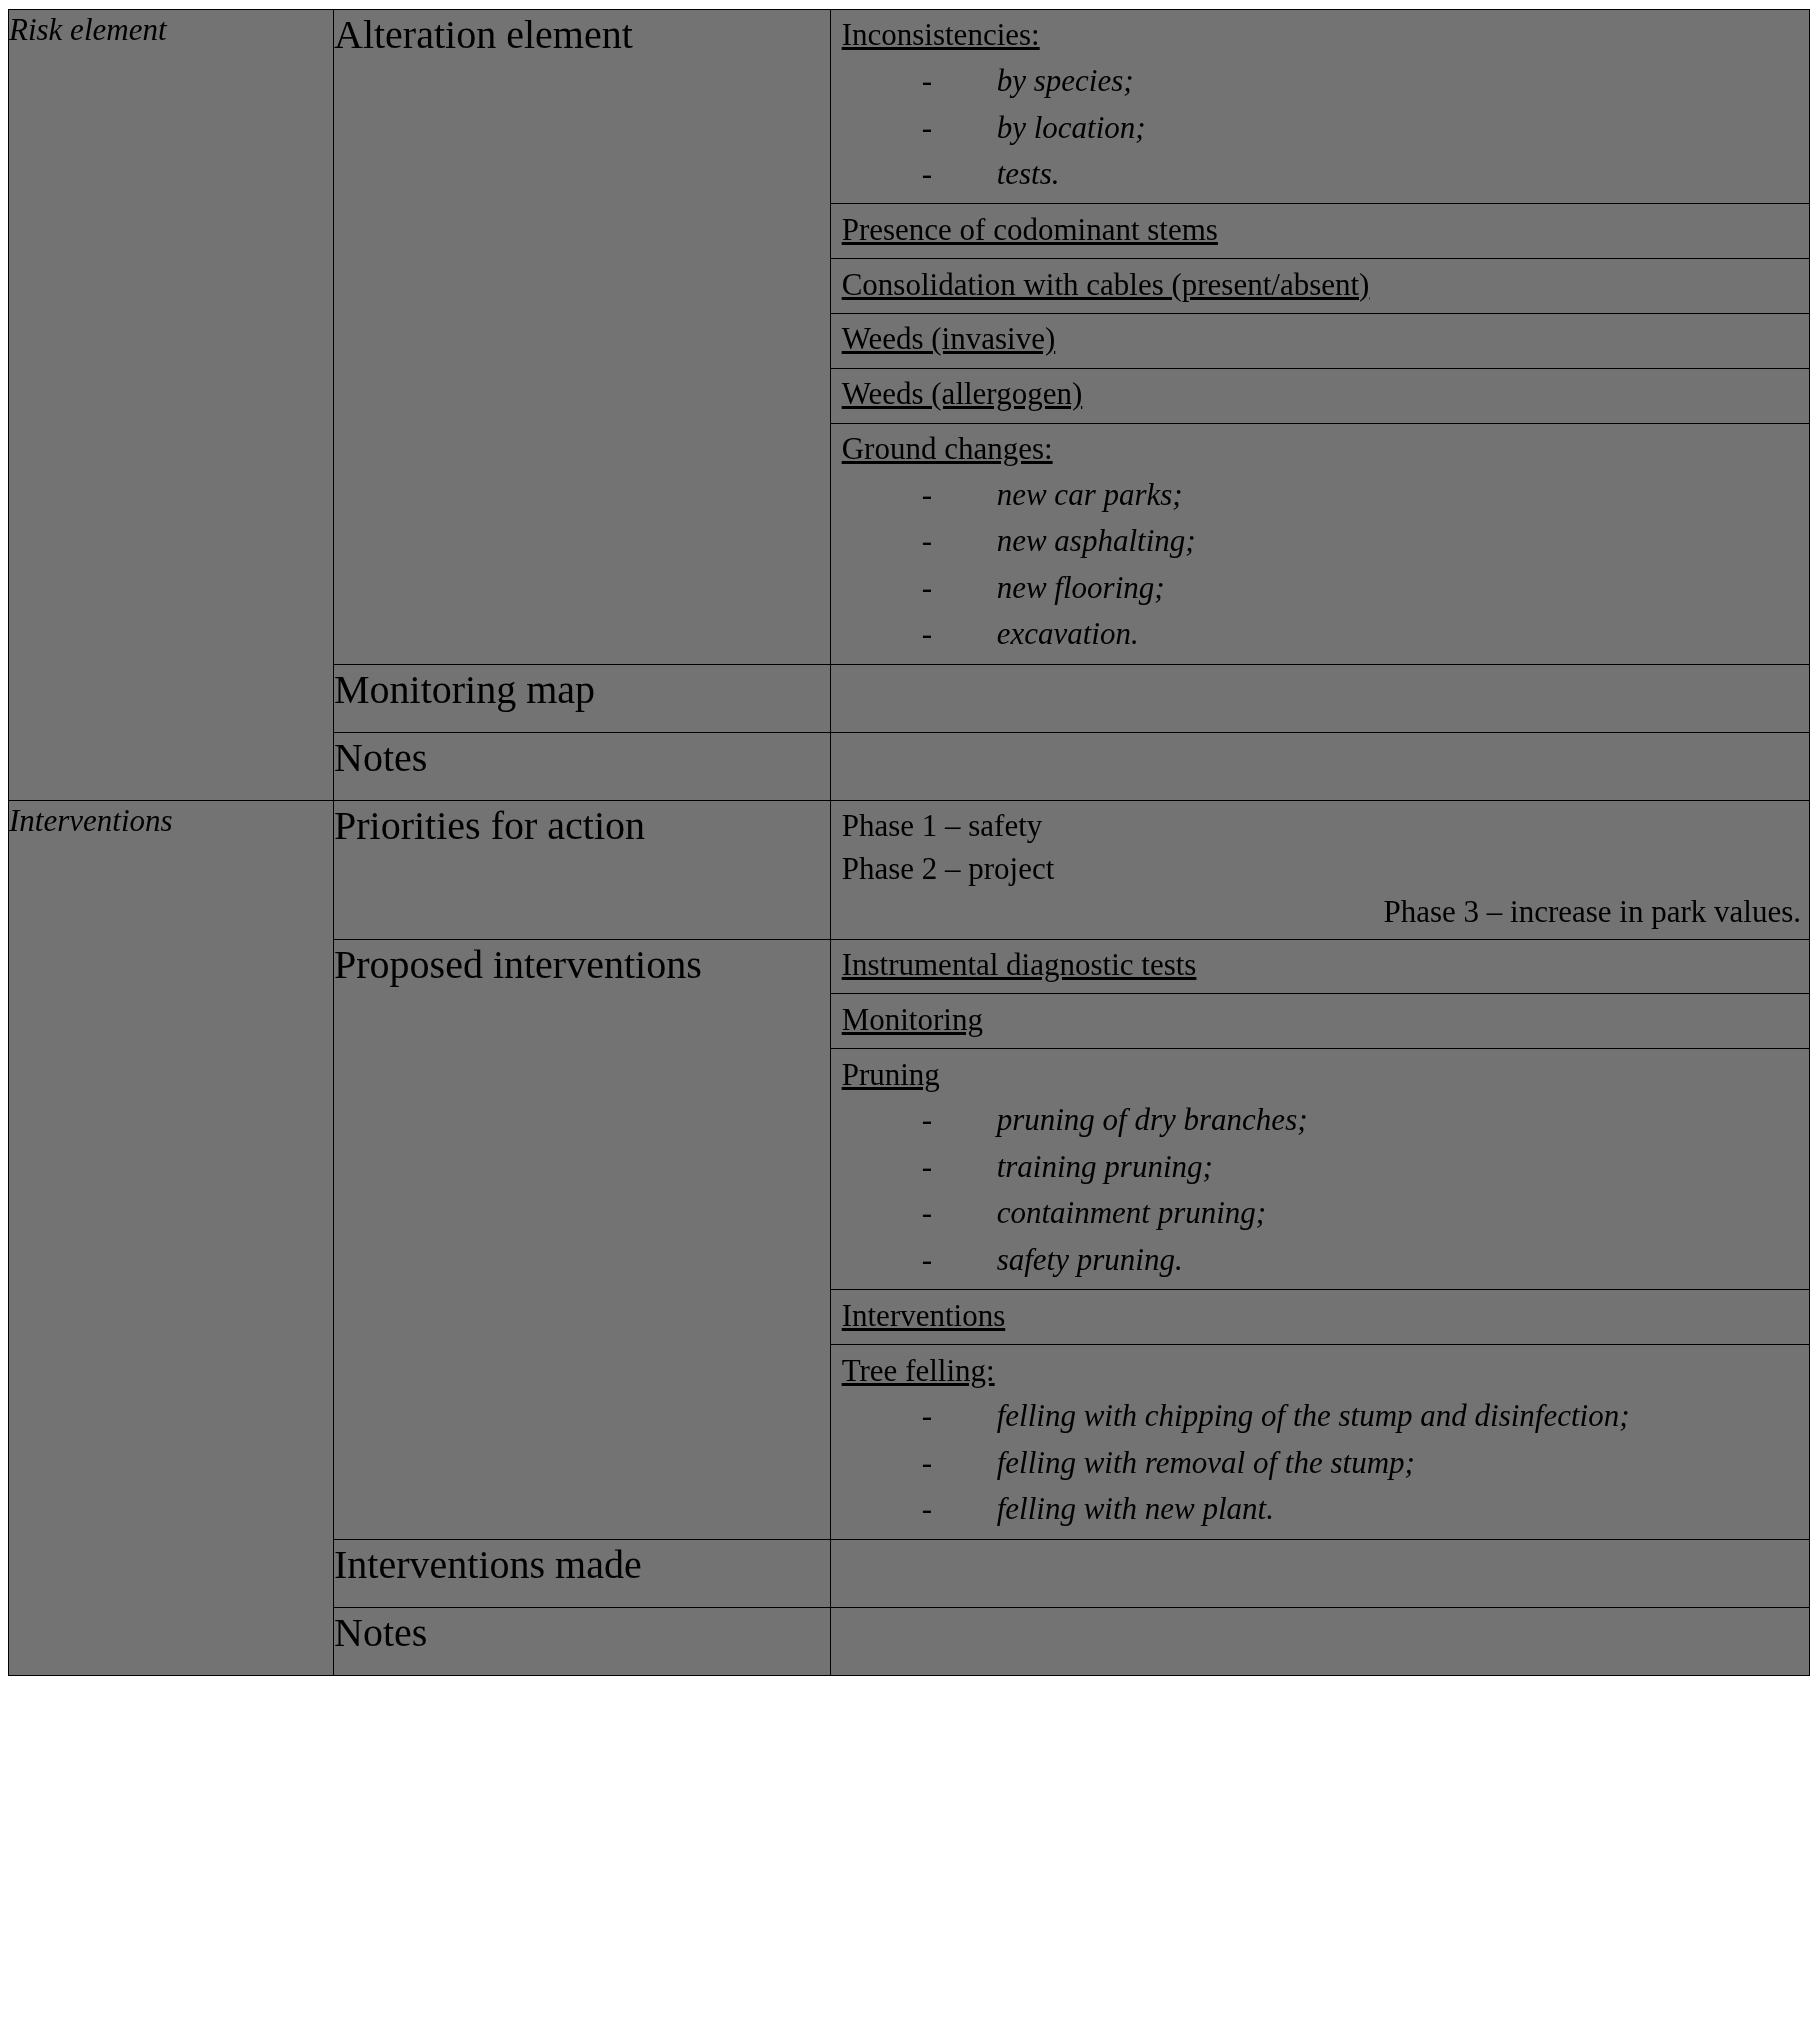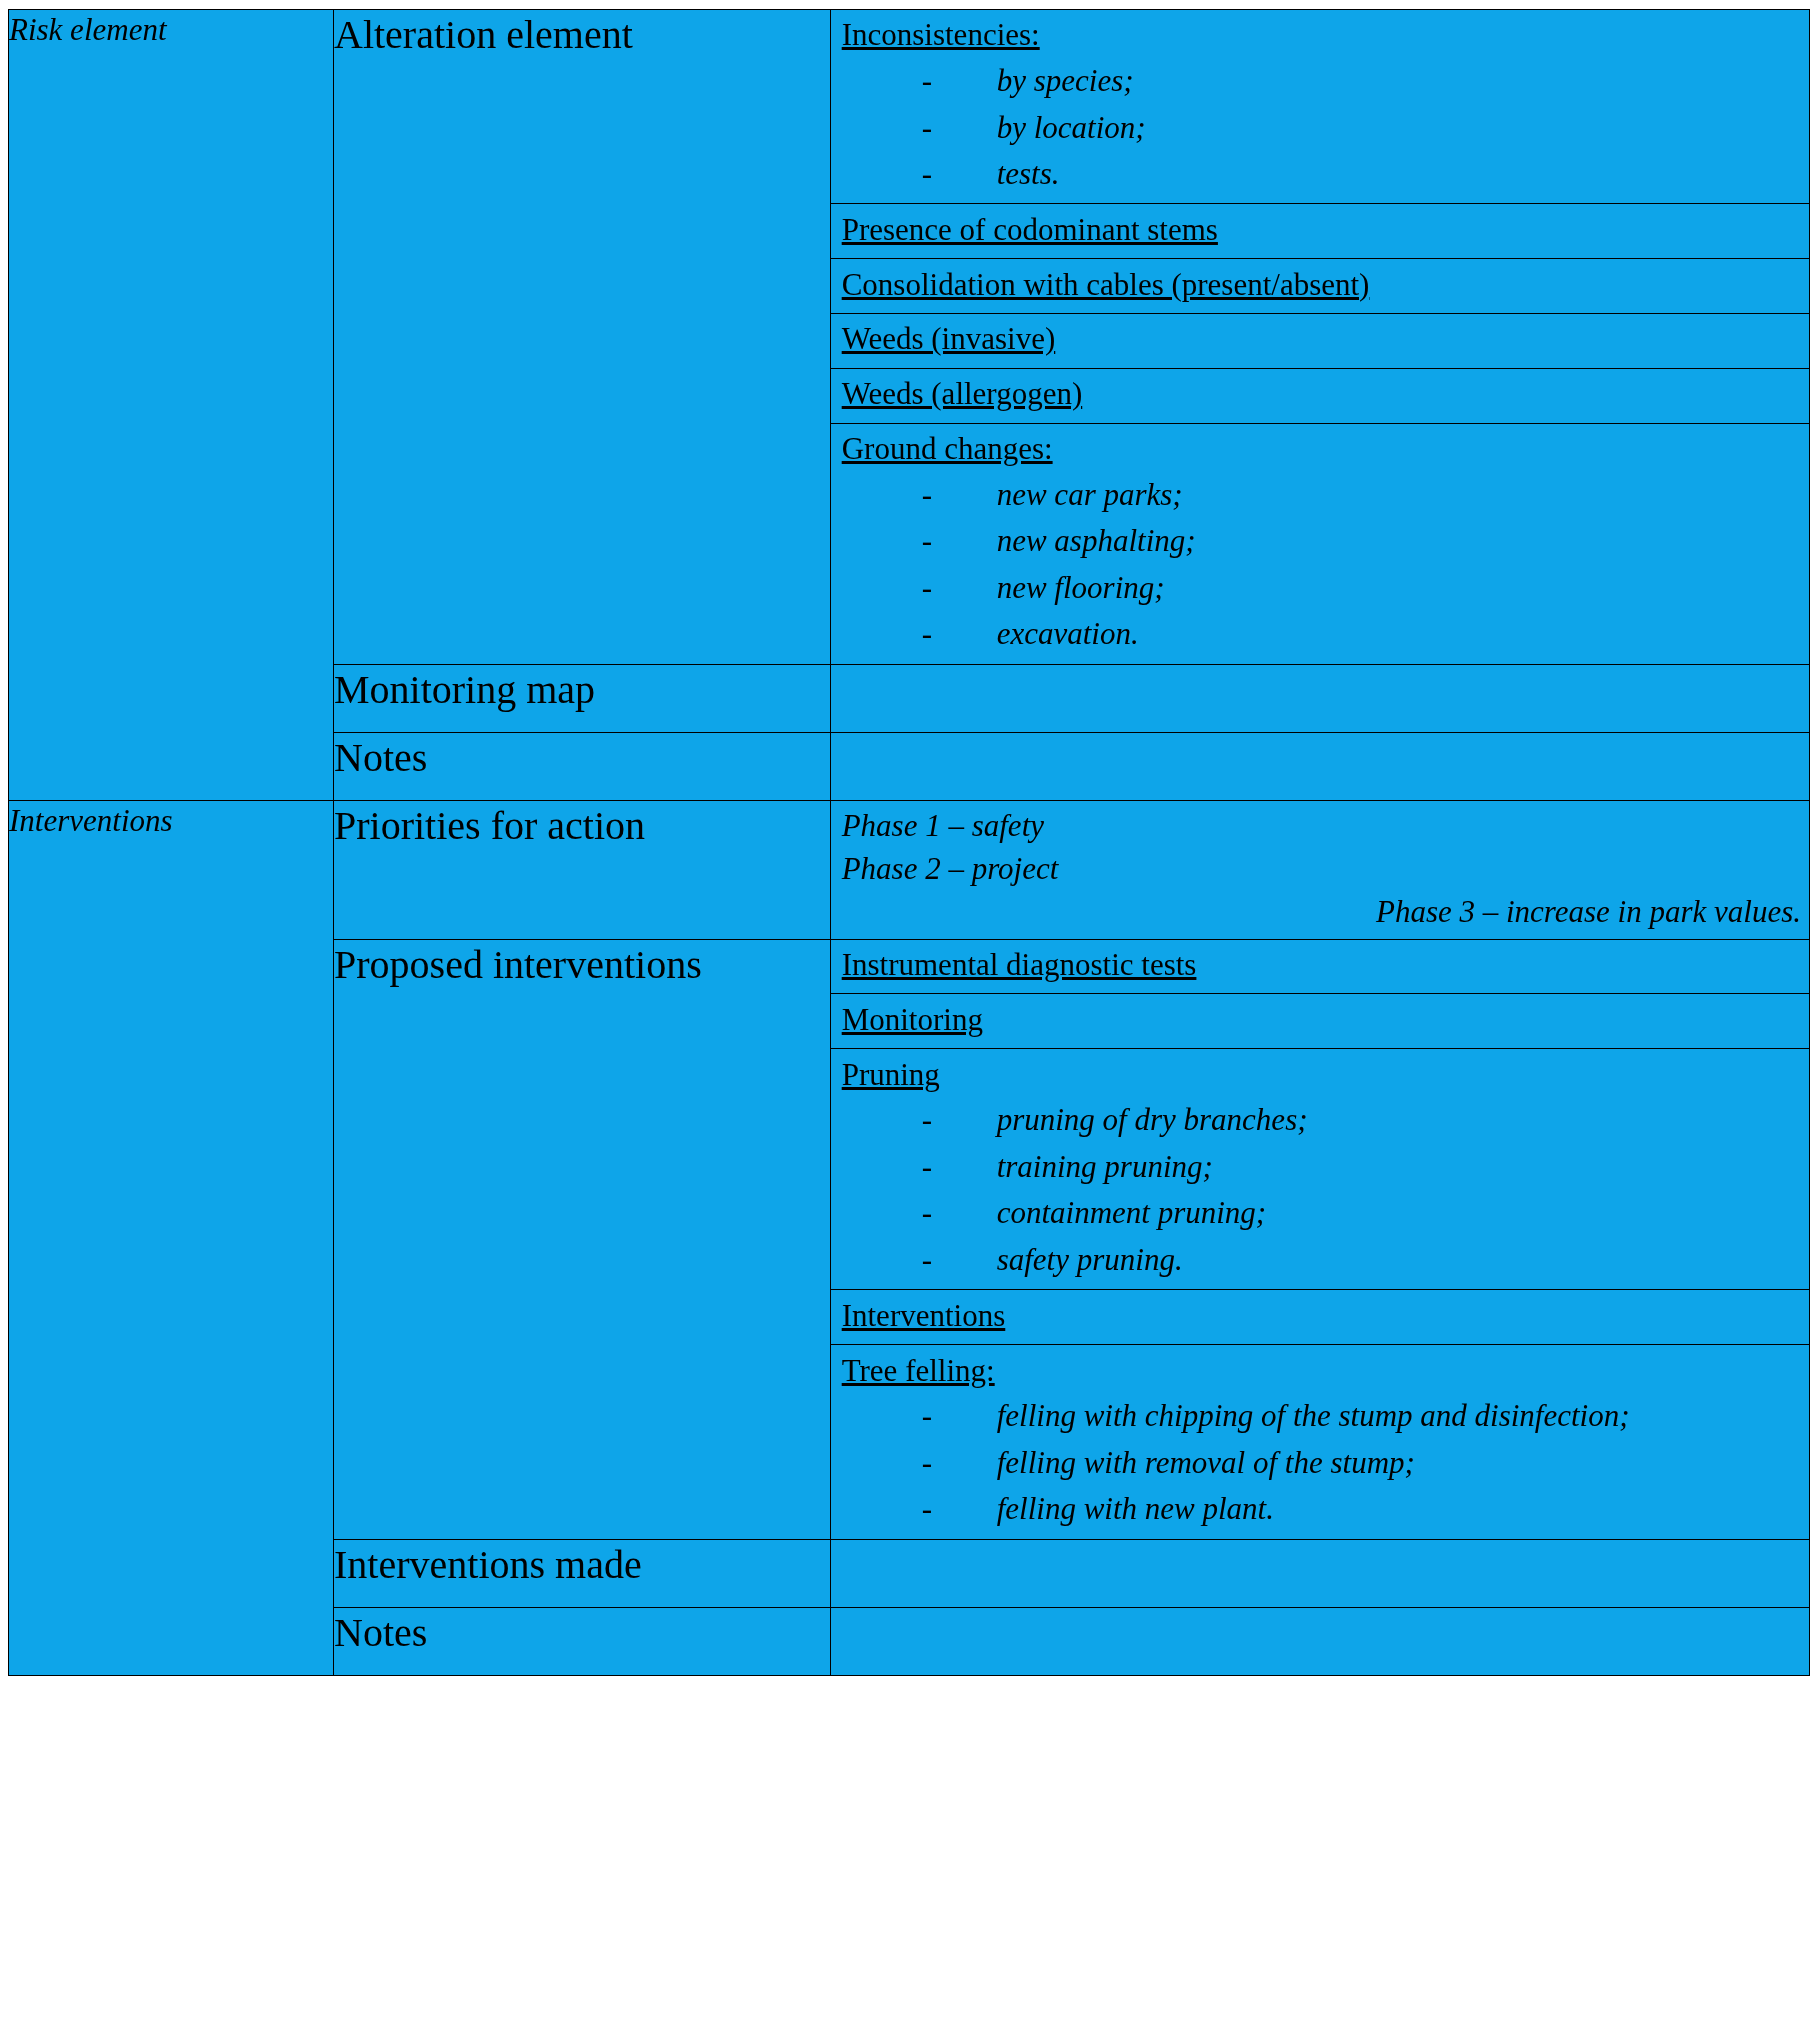--- a/index.html
+++ b/index.html
@@ -27,21 +27,21 @@
     width: 1801px;
     border-collapse: collapse;
     table-layout: fixed;
     margin-top: 0.9px;
   }
 
   table.risk-table td {
     border: 1.3px solid #000000;
     vertical-align: top;
     padding: 0;
-    background: #0ea5e9;
+    background: #737373;
   }
 
   
   col.c1 { width: 325px; }
   col.c2 { width: 497px; }
   col.c3 { width: 979px; }
 
   .cell-pad {
     padding: 6.3px 8px 7.1px 10.7px;
     font-size: 31px;
@@ -112,21 +112,20 @@
     top: 0;
     font-style: normal;
     font-size: 31px;
     line-height: 1.30;
   }
 
   .plain-lines p {
     margin: 0 0 2.7px 0;
     font-size: 31px;
     line-height: 1.30;
-    font-style: italic;
   }
   .plain-lines p:last-child { margin-bottom: 0; text-align: right; }
 
   .tall-empty { height: 67px; }
 </style>
 </head>
 <body>
 
 <div class="page">
   <table class="risk-table">

